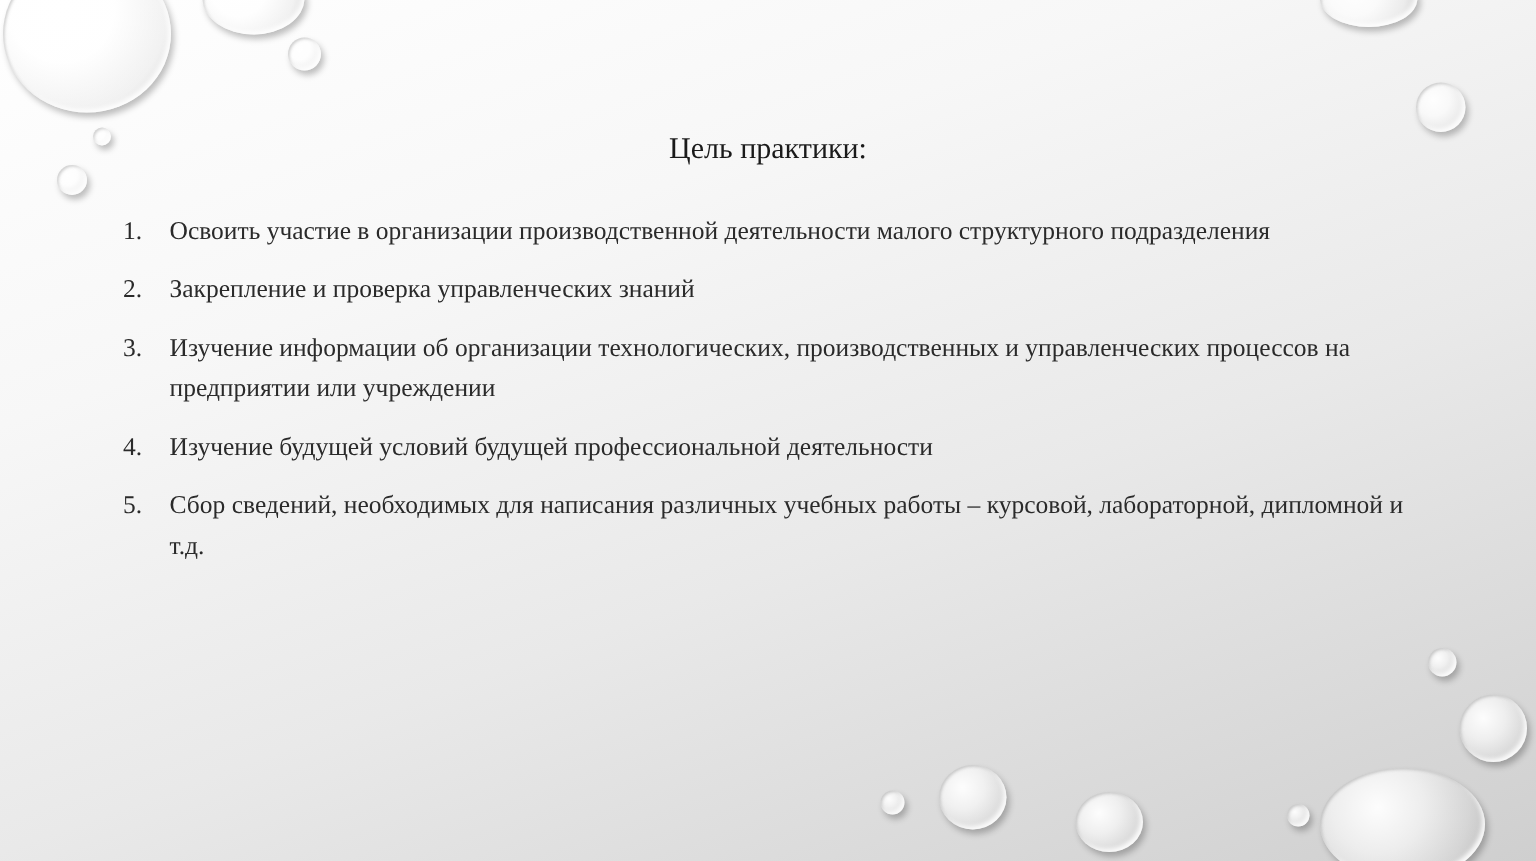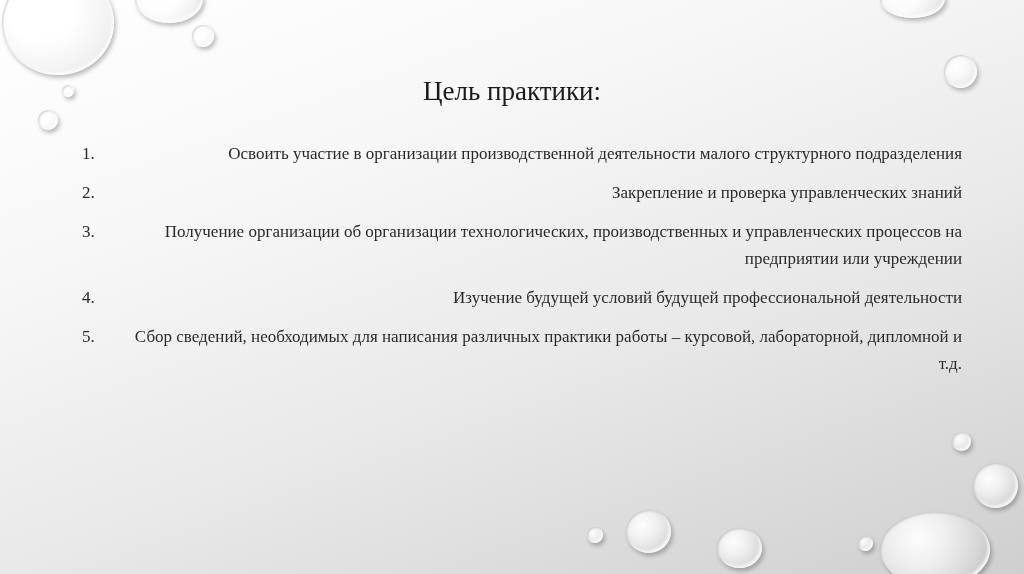--- a/index.html
+++ b/index.html
@@ -3,27 +3,27 @@
 <meta charset="utf-8">
 <style>
   html, body { margin:0; padding:0; }
   body {
     width:1024px; height:574px; overflow:hidden; position:relative;
     background: linear-gradient(160deg, #ffffff 0%, #f7f7f7 30%, #e9e9e9 60%, #cfcfcf 100%);
     font-family: "Liberation Serif", serif;
   }
   .slide { position:absolute; inset:0; }
   .title {
-    position:absolute; left:0; right:0; top:76px; text-align:center;
-    font-size:27px; color:#1a1a1a;
+    position:absolute; left:0; right:0; top:88px; text-align:center;
+    font-size:20px; color:#1a1a1a;
   }
   .list { position:absolute; left:82px; top:140px; width:880px; }
   .item { display:flex; font-size:17px; line-height:27px; color:#2a2a2a; margin-bottom:12px; }
   .item .num { width:31px; flex:none; }
-  .item .txt { flex:1;text-align:right; }
+  .item .txt { flex:1; }
   .drop {
     position:absolute; border-radius:50%;
     background: radial-gradient(circle at 35% 35%, rgba(255,255,255,0.95) 0%, rgba(255,255,255,0.6) 35%, rgba(220,220,220,0.35) 70%, rgba(160,160,160,0.5) 100%);
     box-shadow: 2px 3px 4px rgba(0,0,0,0.25), inset -2px -2px 3px rgba(255,255,255,0.9), inset 1px 1px 2px rgba(120,120,120,0.35);
   }
 </style>
 </head>
 <body>
 
 <div class="slide">
@@ -49,24 +49,24 @@
     <div class="item">
       <span class="num">1.</span>
       <span class="txt">Освоить участие в организации производственной деятельности малого структурного подразделения</span>
     </div>
     <div class="item">
       <span class="num">2.</span>
       <span class="txt">Закрепление и проверка управленческих знаний</span>
     </div>
     <div class="item">
       <span class="num">3.</span>
-      <span class="txt">Получение организации об организации технологических, производственных и управленческих процессов на предприятии или учреждении</span>
+      <span class="txt">Изучение информации об организации технологических, производственных и управленческих процессов на предприятии или учреждении</span>
     </div>
     <div class="item">
       <span class="num">4.</span>
       <span class="txt">Изучение будущей условий будущей профессиональной деятельности</span>
     </div>
     <div class="item">
       <span class="num">5.</span>
-      <span class="txt">Сбор сведений, необходимых для написания различных практики работы – курсовой, лабораторной, дипломной и т.д.</span>
+      <span class="txt">Сбор сведений, необходимых для написания различных учебных работы – курсовой, лабораторной, дипломной и т.д.</span>
     </div>
   </div>
 </div>
 
 </body></html>

